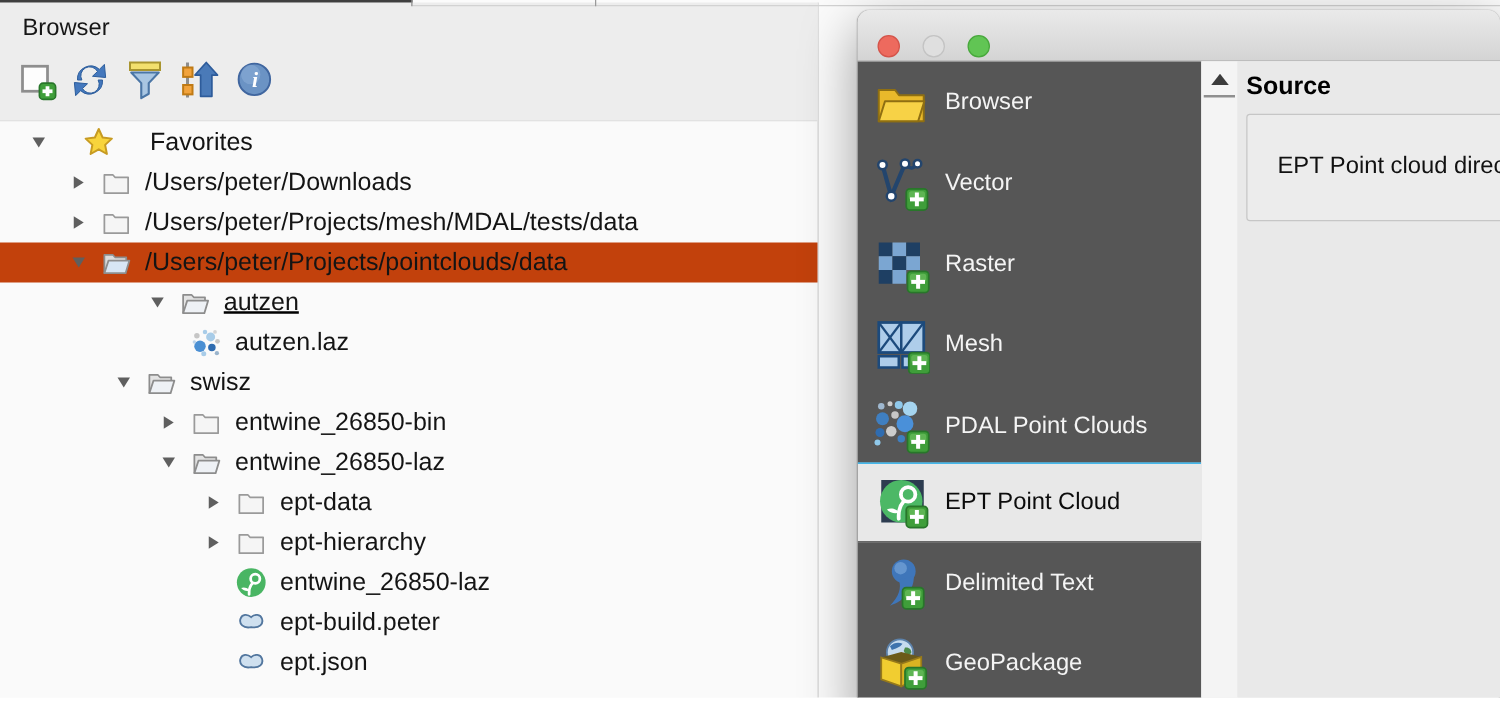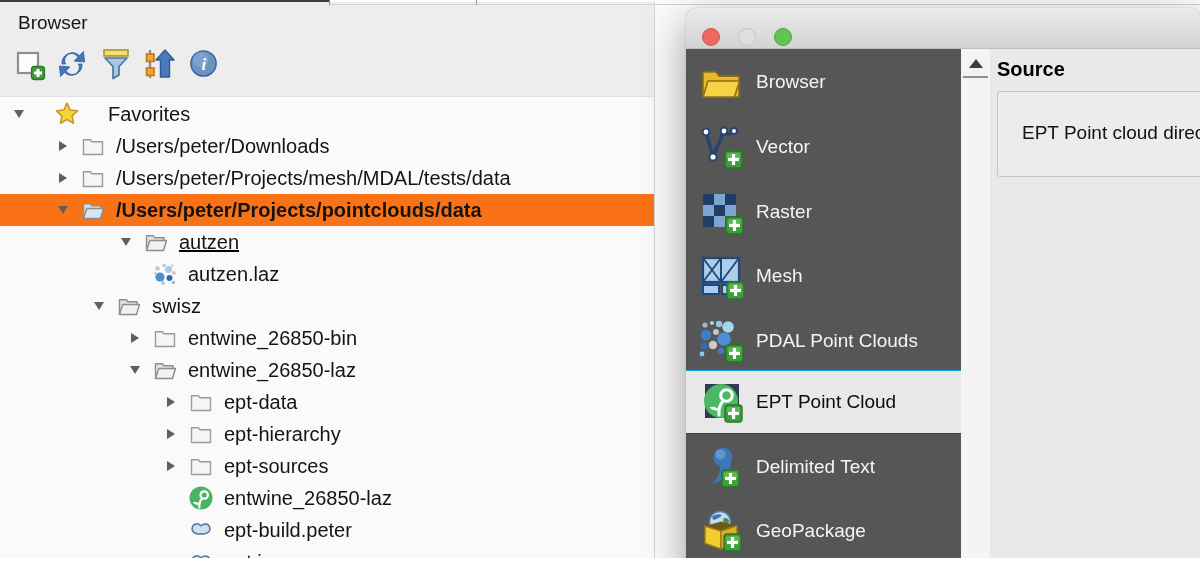--- a/index.html
+++ b/index.html
@@ -14,21 +14,21 @@
 
   
   #browser-panel{position:absolute;left:0;top:2px;width:654px;height:579px;background:#fafafa;border-right:1px solid #d6d6d6;}
   #panel-header{position:absolute;left:0;top:0;width:100%;height:94px;background:#ededed;border-bottom:1px solid #e2e2e2;}
   #panel-title{position:absolute;left:18px;top:10px;font-size:19px;font-weight:500;color:#161616;}
   .tbtn{position:absolute;top:42px;width:36px;height:42px;display:flex;align-items:center;justify-content:center;background:transparent;border:none;padding:0;cursor:default;}
   #tb1{left:12px;} #tb2{left:54px;} #tb3{left:98px;} #tb4{left:142px;} #tb5{left:185px;}
 
   #tree{position:absolute;left:0;top:96px;right:0;}
   .trow{height:32px;display:flex;align-items:center;white-space:nowrap;}
-  .trow.sel{background:#f97316;font-weight:bold;}
+  .trow.sel{background:#c2410c;}
   .exp{width:22px;display:inline-flex;align-items:center;justify-content:center;flex:0 0 22px;}
   .exp.right::after{content:"";border-left:8px solid #5f5f5f;border-top:5.5px solid transparent;border-bottom:5.5px solid transparent;}
   .exp.down::after{content:"";border-top:8px solid #5f5f5f;border-left:5.5px solid transparent;border-right:5.5px solid transparent;}
   .ticon{width:26px;height:26px;margin-left:6px;margin-right:10px;flex:0 0 26px;display:inline-flex;align-items:center;justify-content:center;}
   .tlabel{font-size:20px;color:#141414;}
 
   
   #dialog{position:absolute;left:686px;top:8px;width:514px;height:573px;border-radius:10px 10px 0 0;box-shadow:0 14px 44px rgba(0,0,0,0.38),0 0 1px rgba(0,0,0,0.45);z-index:10;background:#e9e9e9;}
   #titlebar{position:absolute;left:0;top:0;right:0;height:40px;background:linear-gradient(#eaeaea,#d4d4d4);border-bottom:1px solid #bdbdbd;border-radius:10px 10px 0 0;}
   .tl{position:absolute;top:20px;width:18px;height:18px;border-radius:50%;box-sizing:border-box;}
@@ -105,21 +105,21 @@
         <span>
           <svg width="31" height="31" viewBox="0 0 32 32">
             <circle cx="16" cy="16" r="13" fill="#6b93c4" stroke="#40669f" stroke-width="1.6"></circle>
             <circle cx="13" cy="12" r="8" fill="#8fb2da" opacity="0.5"></circle>
             <text x="16.5" y="22.5" text-anchor="middle" font-family="Liberation Serif, serif" font-style="italic" font-weight="bold" font-size="18" fill="#ffffff">i</text>
           </svg>
         </span>
       </button>
     </div>
     <div id="tree">
-        <div class="trow" style="padding-left: 8px; gap: 18px;">
+        <div class="trow" style="padding-left: 20px; gap: 18px;">
           <span class="exp down"></span>
           <span class="ticon">
             <svg width="26" height="26" viewBox="0 0 26 26">
               <path d="M13 2.2 L16.1 9.0 L23.5 9.9 L18.1 14.9 L19.5 22.2 L13 18.5 L6.5 22.2 L7.9 14.9 L2.5 9.9 L9.9 9.0 Z" fill="#f8d43c" stroke="#c79b22" stroke-width="1.6" stroke-linejoin="round"></path>
             </svg>
           </span>
           <span class="tlabel">Favorites</span>
         </div>
         <div class="trow" style="padding-left: 52px;">
           <span class="exp right"></span>
@@ -216,29 +216,20 @@
           <span class="tlabel">ept-data</span>
         </div>
         <div class="trow" style="padding-left: 160px;">
           <span class="exp right"></span>
           <span class="ticon">
             <svg width="26" height="26" viewBox="0 0 26 26">
               <path d="M3.5 21.5 V6.8 H10.2 L12 8.8 H22.5 V21.5 Z" fill="#f5f5f5" stroke="#9a9a9a" stroke-width="1.4" stroke-linejoin="round"></path>
             </svg>
           </span>
           <span class="tlabel">ept-hierarchy</span>
-        </div>
-        <div class="trow" style="padding-left: 160px;">
-          <span class="exp right"></span>
-          <span class="ticon">
-            <svg width="26" height="26" viewBox="0 0 26 26">
-              <path d="M3.5 21.5 V6.8 H10.2 L12 8.8 H22.5 V21.5 Z" fill="#f5f5f5" stroke="#9a9a9a" stroke-width="1.4" stroke-linejoin="round"></path>
-            </svg>
-          </span>
-          <span class="tlabel">ept-sources</span>
         </div>
         <div class="trow" style="padding-left: 160px;">
           <span class="exp none"></span>
           <span class="ticon">
             <svg width="26" height="26" viewBox="0 0 26 26">
               <circle cx="13" cy="13" r="11.5" fill="#49b563"></circle>
               <circle cx="16.2" cy="10" r="3.7" fill="none" stroke="#fff" stroke-width="2.2"></circle>
               <path d="M14 13.5 C11.8 16 11 18.5 11.3 22.5" fill="none" stroke="#fff" stroke-width="2.2" stroke-linecap="round"></path>
               <path d="M11.4 18.8 C9.2 16.9 6.9 16.6 4.9 17.4 C6.6 19.6 9 20.1 11.4 19.6 Z" fill="#fff"></path>
             </svg>

